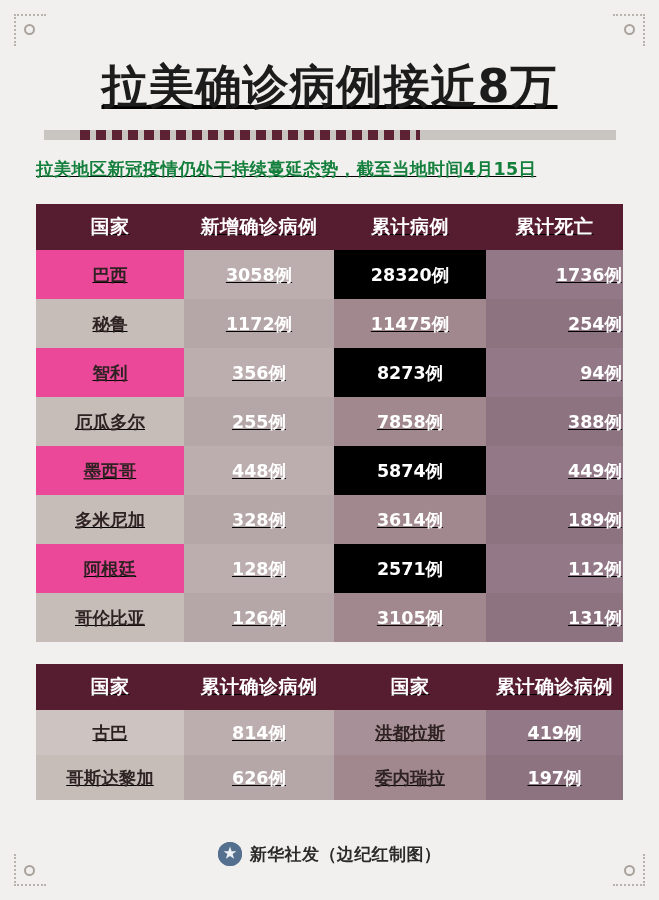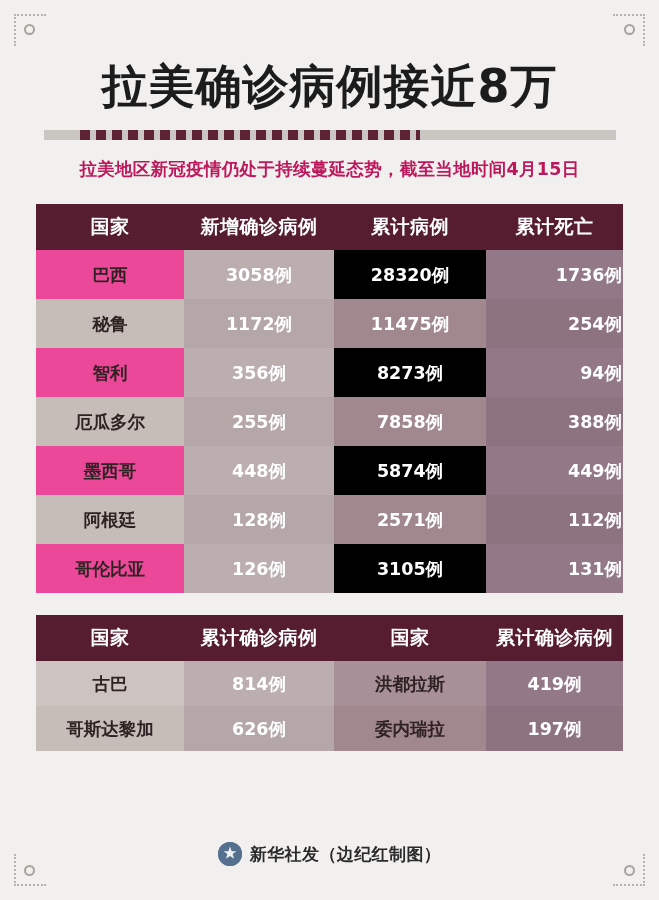--- a/index.html
+++ b/index.html
@@ -42,20 +42,21 @@
   .corner-dot.tl { top: 24px; left: 24px; }
   .corner-dot.tr { top: 24px; right: 24px; }
   .corner-dot.bl { bottom: 24px; left: 24px; }
   .corner-dot.br { bottom: 24px; right: 24px; }
 
   .inner {
     position: absolute;
     left: 36px;
     top: 40px;
     width: 587px;
+    text-decoration: underline;
   }
   h1.title {
     margin: 18px 0 0 0;
     font-family: "DejaVu Sans", "Liberation Sans", sans-serif;
     font-size: 46px;
     line-height: 56px;
     font-weight: bold;
     color: #1c1c1c;
     letter-spacing: 1px;
     text-align: center;
@@ -74,22 +75,22 @@
     top: 0;
     height: 10px;
     width: 340px;
     background: repeating-linear-gradient(to right,
        #5e2235 0px, #5e2235 10px, #c9c5c1 10px, #c9c5c1 16px);
   }
   .subtitle {
     margin: 16px 0 0 0;
     font-size: 17.5px;
     line-height: 26px;
-    color: #be185d;
-    text-align: center;
+    color: #15803d;
+    text-align: left;
     font-weight: bold;
     letter-spacing: .3px;
   }
 
   table {
     border-collapse: collapse;
     border-spacing: 0;
     width: 587px;
     table-layout: fixed;
     padding-left: 32px;
@@ -222,20 +223,26 @@
           <td class="c2 val">7858例</td>
           <td class="c3 val">388例</td>
         </tr>
         <tr>
           <td class="c0 name">墨西哥</td>
           <td class="c1 val">448例</td>
           <td class="c2 val">5874例</td>
           <td class="c3 val">449例</td>
         </tr>
         <tr>
+          <td class="c0 name">多米尼加</td>
+          <td class="c1 val">328例</td>
+          <td class="c2 val">3614例</td>
+          <td class="c3 val">189例</td>
+        </tr>
+        <tr>
           <td class="c0 name">阿根廷</td>
           <td class="c1 val">128例</td>
           <td class="c2 val">2571例</td>
           <td class="c3 val">112例</td>
         </tr>
         <tr>
           <td class="c0 name">哥伦比亚</td>
           <td class="c1 val">126例</td>
           <td class="c2 val">3105例</td>
           <td class="c3 val">131例</td>

